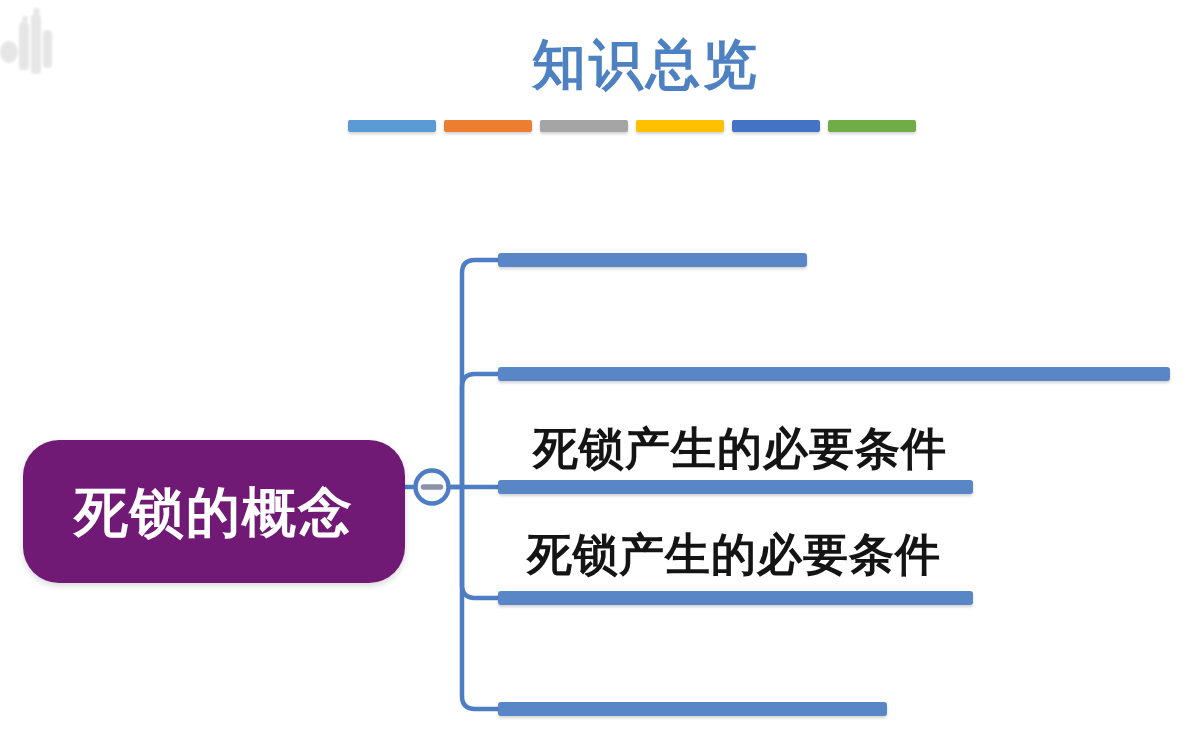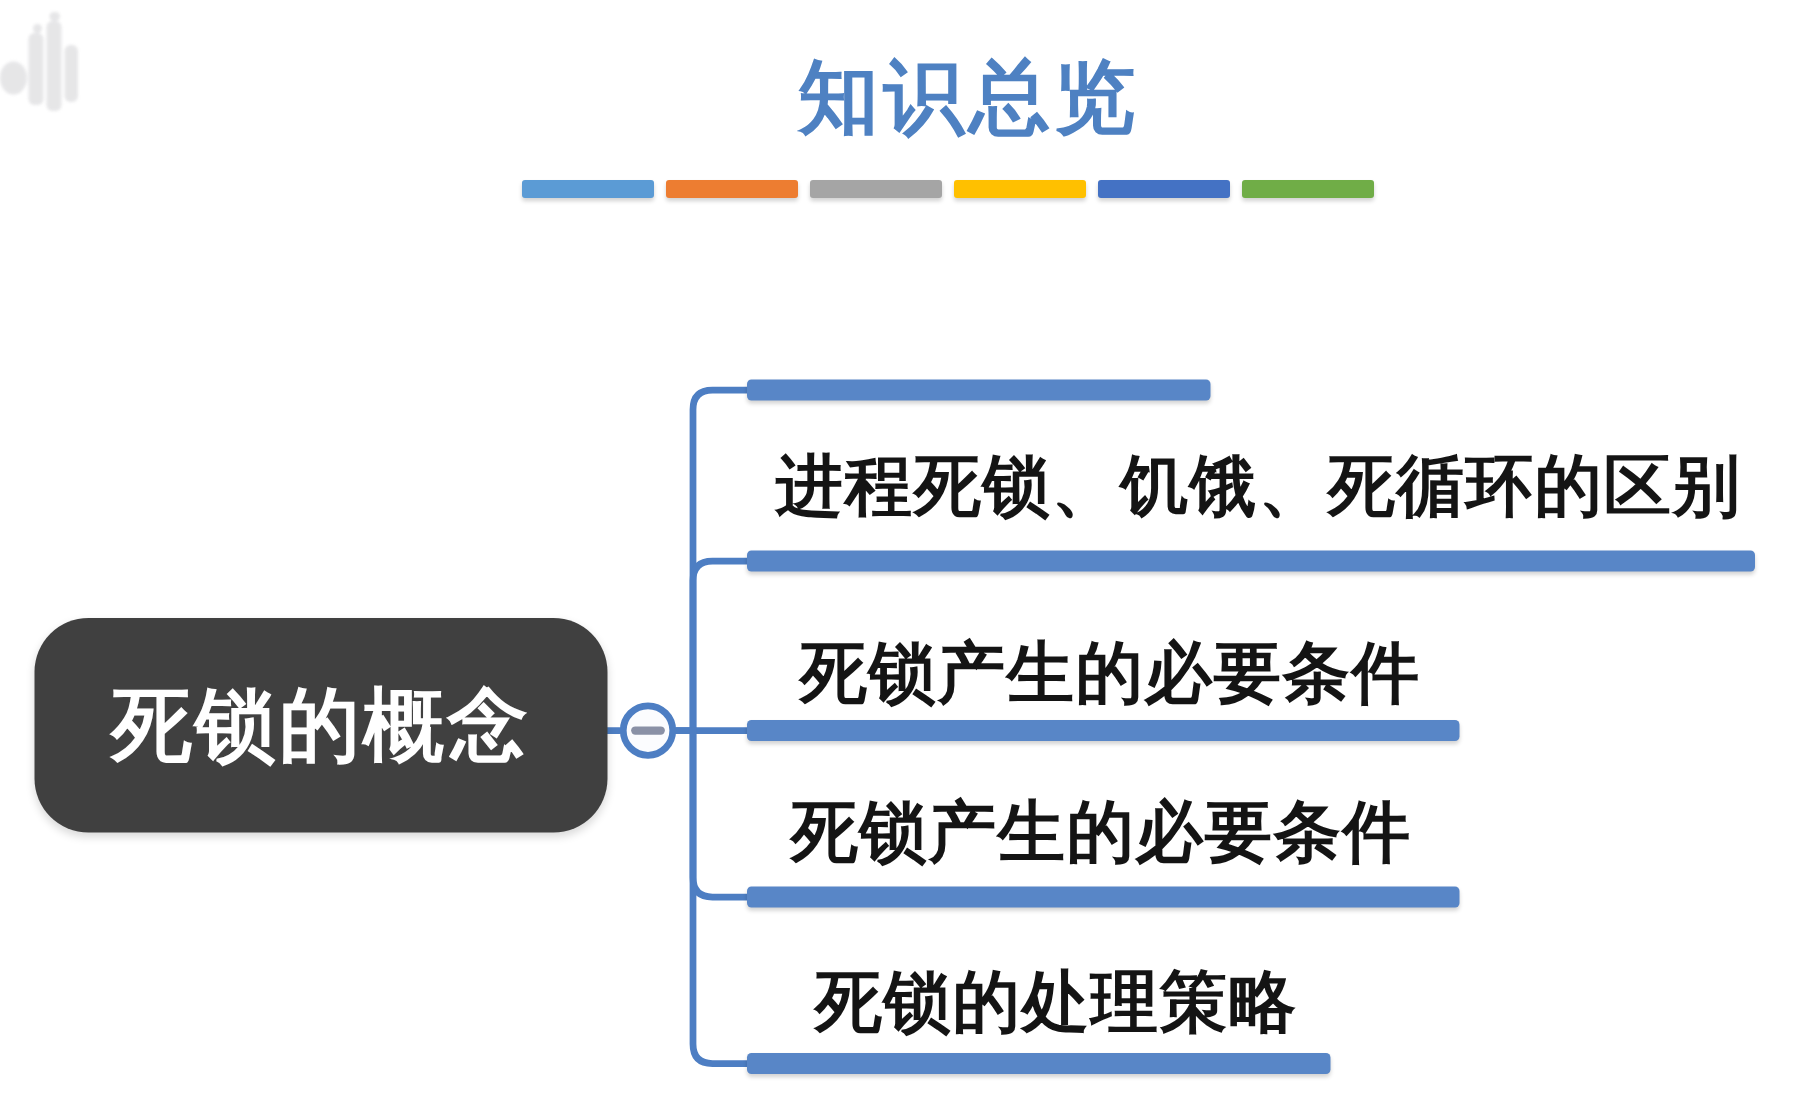--- a/index.html
+++ b/index.html
@@ -75,31 +75,29 @@
       <path d="M 451 487 H 500" stroke="#4d7ec3"></path>
       <path d="M 462 487 V 585 Q 462 598 475 598 H 500" stroke="#4d7ec3"></path>
       <path d="M 462 487 V 696 Q 462 709 475 709 H 500" stroke="#4d7ec3"></path>
     </g>
     <g style="cursor:pointer;">
       <circle cx="432" cy="487" r="16.5" fill="#fbfcfe" stroke-width="4.5" stroke="#4d7ec3"></circle>
       <path d="M 423.5 487 H 440.5" stroke-width="5.5" stroke-linecap="round" stroke="#8a91a6"></path>
     </g>
   </svg>
 
-  <div class="root-node" style="background: #404040;">
+  <div class="root-node" style="background: #701a75; margin-top: 28px;">
     <span style="color: rgb(255, 255, 255);">死锁的概念</span>
   </div>
 
   <div class="branch-bar" style="left: 498px; top: 253px; width: 309px; background: rgb(88, 134, 199);"></div>
 
-  <div class="branch-label" style="left: 517px; top: 301px; color: rgb(20, 20, 20);">进程死锁、饥饿、死循环的区别</div>
   <div class="branch-bar" style="left: 498px; top: 367px; width: 672px; background: rgb(88, 134, 199);"></div>
 
   <div class="branch-label" style="left: 533px; top: 426px; color: rgb(20, 20, 20);">死锁产生的必要条件</div>
   <div class="branch-bar" style="left: 498px; top: 480px; width: 475px; background: rgb(88, 134, 199);"></div>
 
   <div class="branch-label" style="left: 527px; top: 532px; color: rgb(20, 20, 20);">死锁产生的必要条件</div>
   <div class="branch-bar" style="left: 498px; top: 591px; width: 475px; background: rgb(88, 134, 199);"></div>
 
-  <div class="branch-label" style="left: 543px; top: 645px; color: rgb(20, 20, 20);">死锁的处理策略</div>
   <div class="branch-bar" style="left: 498px; top: 702px; width: 389px; background: rgb(88, 134, 199);"></div>
 
 </div>
 
 </body></html>

